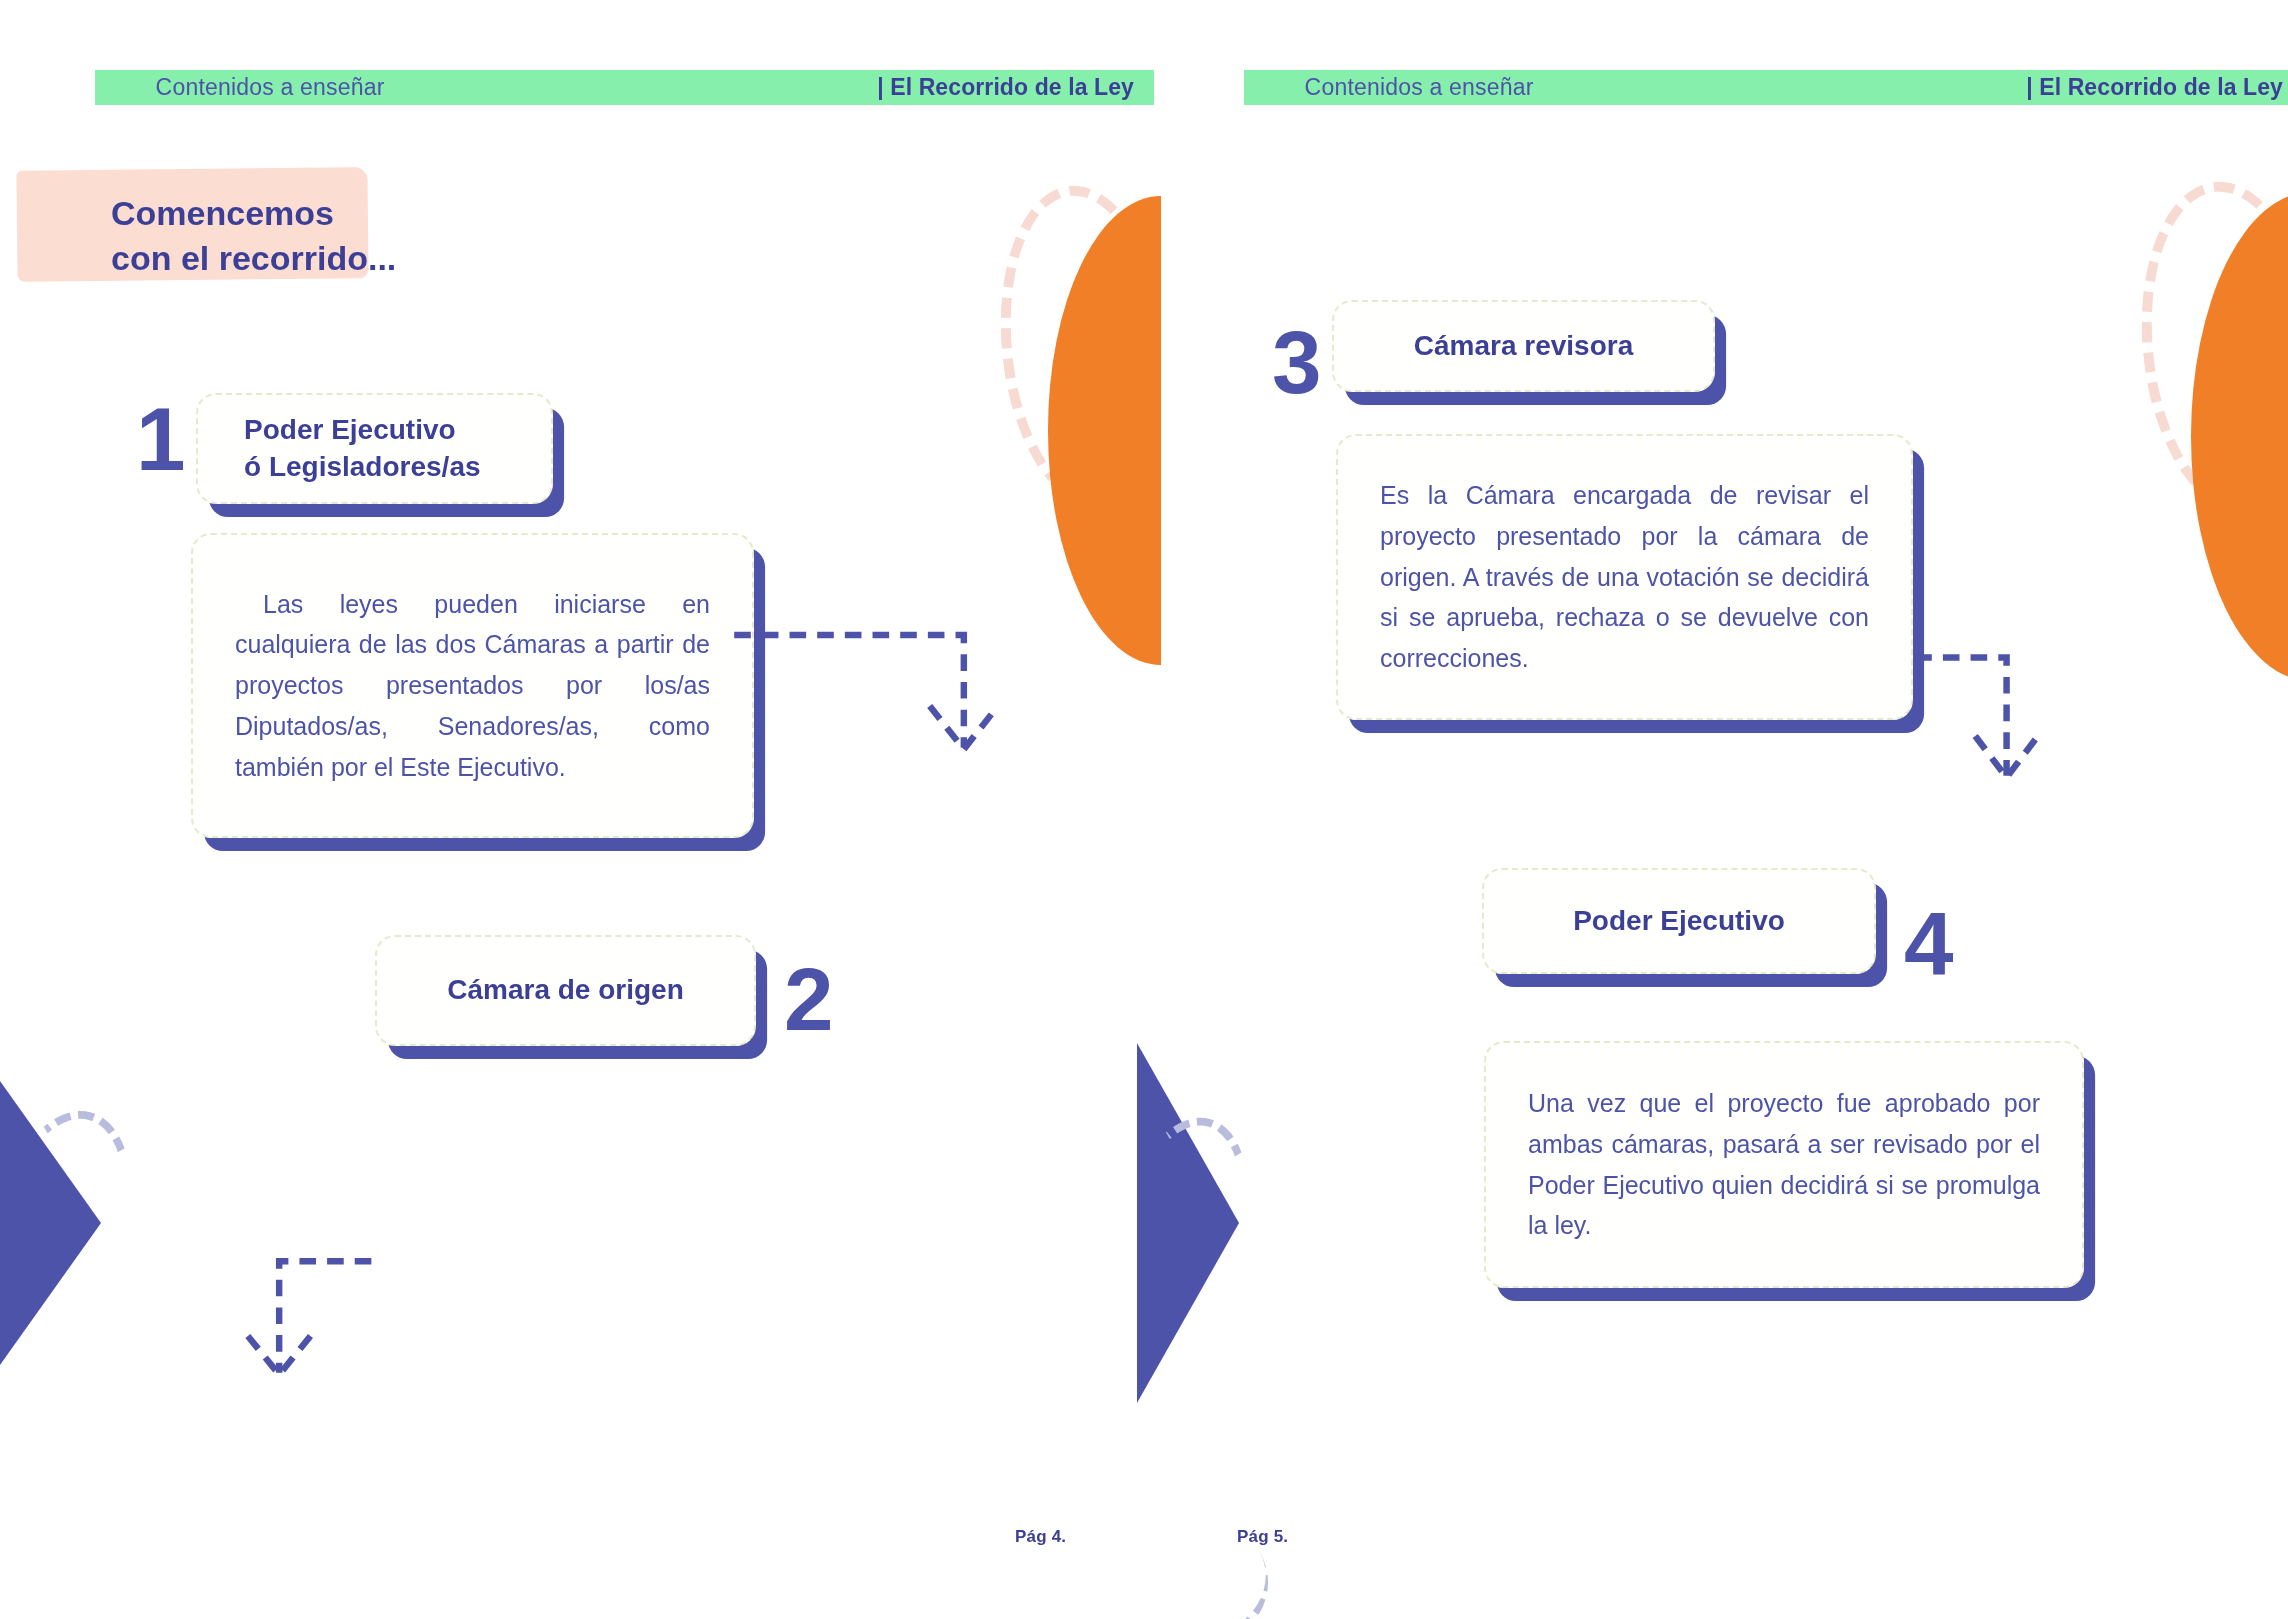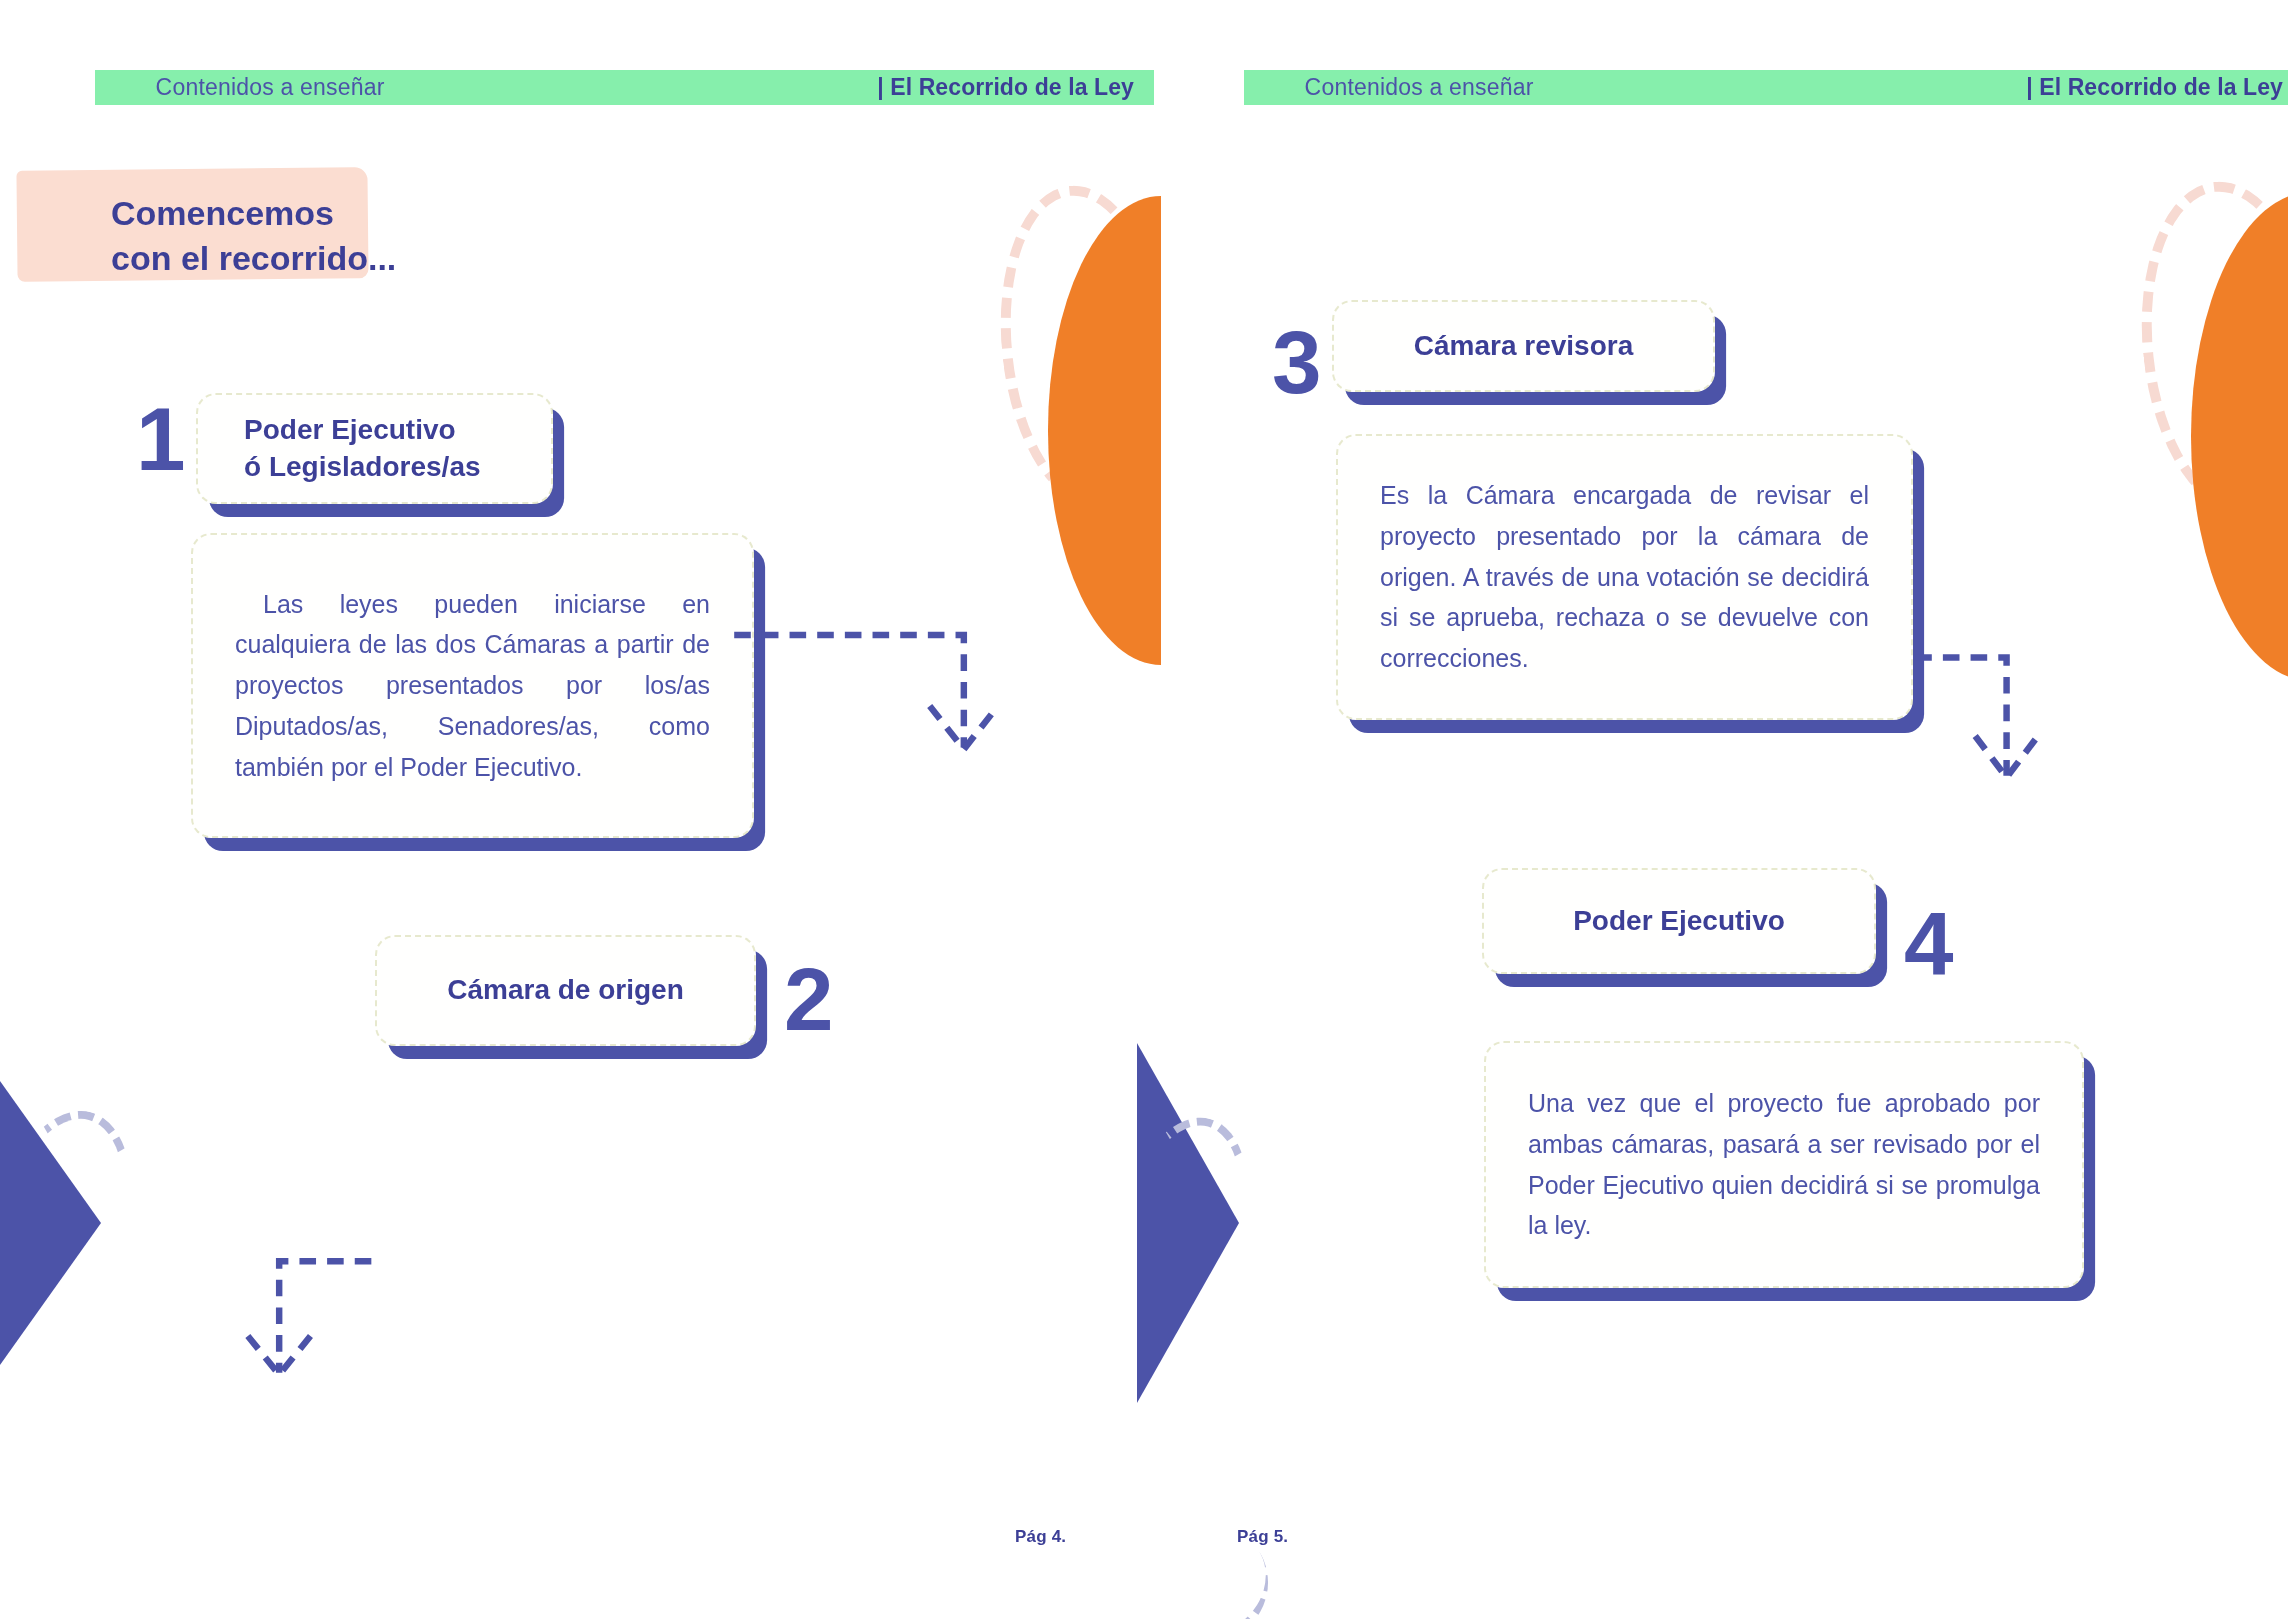--- a/index.html
+++ b/index.html
@@ -229,21 +229,21 @@
   <div class="intro-text" style="white-space:pre-line;">Comencemos
 con el recorrido...</div>
 
   <div class="step-num" style="left:136px; top:395px;">1</div>
   <div class="card" style="left:196px; top:393px; width:357px; height:111px;">
     <div class="card-title left-align" style="padding-left: 46px; white-space: pre-line;" style2="">Poder Ejecutivo
 ó Legisladores/as</div>
   </div>
   <div class="card" style="left:191px; top:533px; width:563px; height:305px;">
     <div class="card-body">
-      <p class="indent">Las leyes pueden iniciarse en cualquiera de las dos Cámaras a partir de proyectos presentados por los/as Diputados/as, Senadores/as, como también por el Poder Ejecutivo.</p>
+      <p class="indent">Las leyes pueden iniciarse en cualquiera de las dos Cámaras a partir de proyectos presentados por los/as Diputados/as, Senadores/as, como también por el Este Ejecutivo.</p>
     </div>
   </div>
 
   <svg class="arrow-svg" style="left:701px; top:609px; width:332px; height:240px;" viewBox="0 0 360 260">
     <path d="M 36 28 L 285 28 L 285 150" fill="none" stroke="#4C53A8" stroke-width="7" stroke-dasharray="18 12"></path>
     <path d="M 248 105 L 285 152 L 322 105" fill="none" stroke="#4C53A8" stroke-width="7" stroke-dasharray="18 12" stroke-linecap="butt"></path>
   </svg>
 
   <div class="card" style="left:375px; top:935px; width:381px; height:111px;">
     <div class="card-title" style="white-space: pre-line;">Cámara de origen</div>

